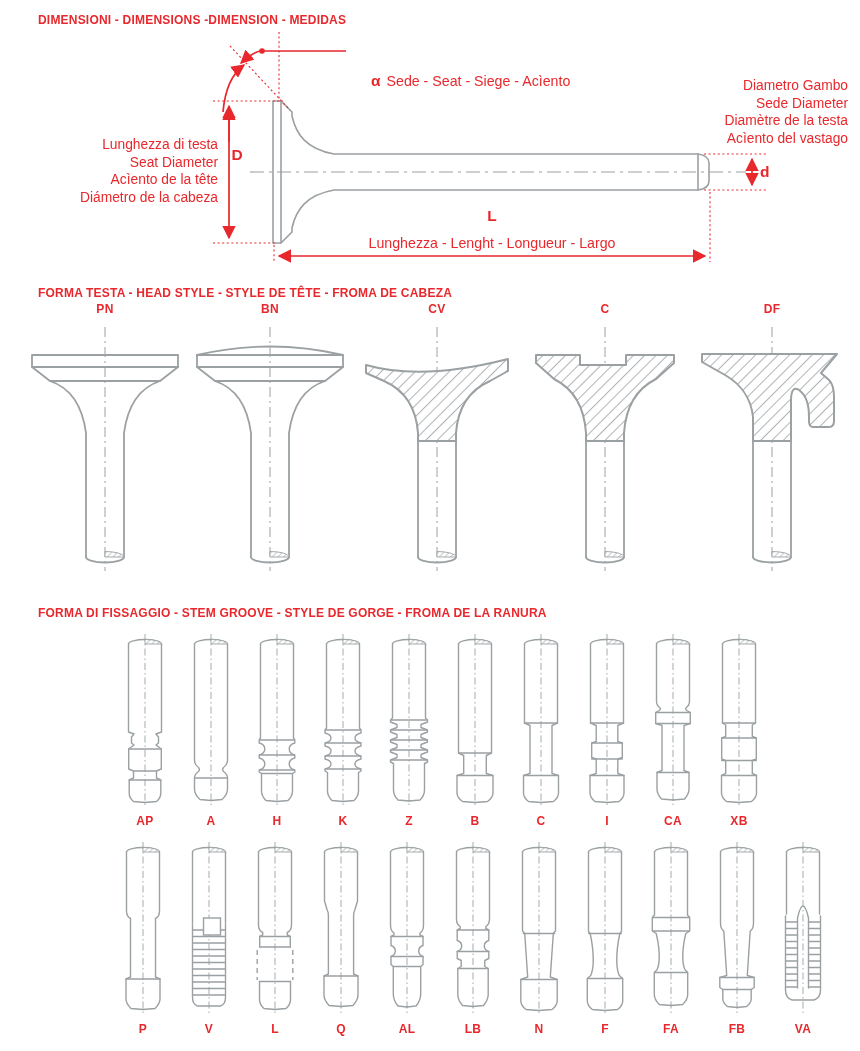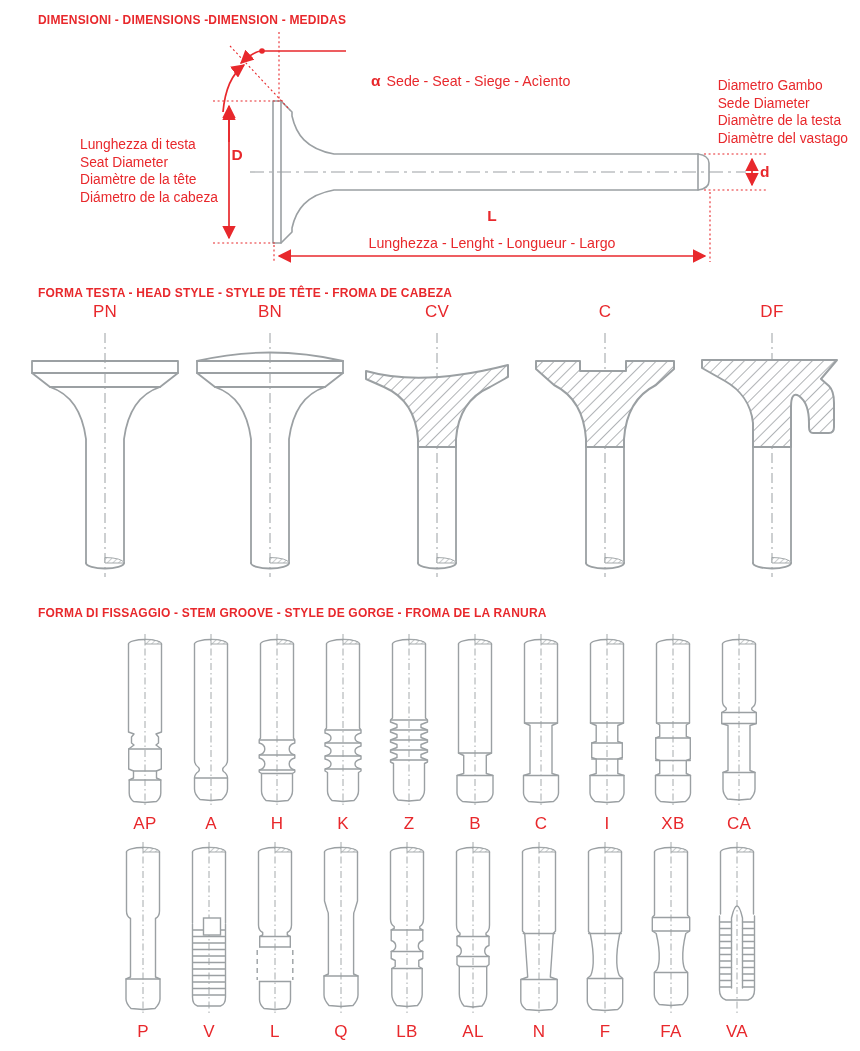--- a/index.html
+++ b/index.html
@@ -12,29 +12,29 @@
 
   
   .dim{position:absolute;top:30px;left:0;width:860px;height:256px;}
   .dim svg{position:absolute;top:0;left:0;}
   .rl{stroke:var(--red);stroke-width:1.7;fill:none;}
   .rd{stroke:var(--red);stroke-width:1.1;stroke-dasharray:2 2.6;fill:none;}
   .gl{stroke:var(--gray);stroke-width:1.6;fill:none;stroke-linejoin:round;stroke-linecap:round;}
   .gcl{stroke:var(--gray);stroke-width:1.1;fill:none;stroke-dasharray:14 5 3 5;}
   .svg-red-b{fill:var(--red);font-weight:bold;font-size:15.5px;font-family:"Liberation Sans",sans-serif;}
   .svg-red{fill:var(--red);font-size:14.2px;font-family:"Liberation Sans",sans-serif;}
-  .lblblock{position:absolute;color:var(--red);font-size:13.8px;line-height:17.5px;white-space:nowrap;}
+  .lblblock{position:absolute;color:var(--red);font-size:13.8px;line-height:17.5px;text-align:right;white-space:nowrap;}
   #head-lbl{top:106px;right:642px;}
   #stem-lbl{top:47px;right:12px;}
   #seat-lbl{position:absolute;left:347px;top:42px;color:var(--red);font-size:14.2px;white-space:nowrap;margin-left:24px;}
   #seat-lbl b{font-size:15.5px;margin-right:6px;}
 
   
   .hs-col{position:absolute;top:302px;width:170px;text-align:center;}
-  .hs-label,.st-label{color:var(--red);font-weight:normal;font-size:17px;letter-spacing:.3px;}
+  .hs-label,.st-label{color:var(--red);font-weight:bold;font-size:12px;letter-spacing:.3px;}
   .hs-label{margin-bottom:5px;}
   .g2{stroke:var(--gray);stroke-width:1.8;fill:none;stroke-linejoin:round;stroke-linecap:round;}
   .hfill{fill:url(#hatch);stroke:var(--gray);stroke-width:2;stroke-linejoin:round;}
   .hx{fill:url(#hatch2);stroke:var(--gray);stroke-width:.9;}
   .cl2{stroke:var(--gray);stroke-width:1;fill:none;stroke-dasharray:10 4 2 4;}
 
   
   .row{position:absolute;display:flex;justify-content:flex-start;}
   #row1{top:632px;left:112px;width:682px;}
   #row2{top:840px;left:110px;width:728px;}
@@ -112,27 +112,27 @@
   </svg>
 
   <div id="seat-lbl">
     <b>α</b><span>Sede - Seat - Siege - Acìento</span>
   </div>
 
   <div id="stem-lbl" class="lblblock">
     <div>Diametro Gambo</div>
     <div>Sede Diameter</div>
     <div>Diamètre de la testa</div>
-    <div>Diamètre del vastago</div>
+    <div>Acìento del vastago</div>
   </div>
 
   <div id="head-lbl" class="lblblock">
     <div>Lunghezza di testa</div>
     <div>Seat Diameter</div>
-    <div>Diamètre de la tête</div>
+    <div>Acìento de la tête</div>
     <div>Diámetro de la cabeza</div>
   </div>
 </div>
 
 <div id="h2" class="heading">FORMA TESTA - HEAD STYLE - STYLE DE TÊTE - FROMA DE CABEZA</div>
 
 <div class="hs-col" style="left:20px">
   <div class="hs-label">PN</div>
   <svg viewBox="0 0 170 255" width="170" height="255">
     <line class="cl2" x1="85" y1="6" x2="85" y2="250"></line>
@@ -323,46 +323,46 @@
         <line class="g" x1="16" y1="143.5" x2="50" y2="143.5"></line>
     </svg>
     <div class="st-label">I</div>
   </div>
 
   <div class="st-col">
     <svg viewBox="0 0 66 175" width="66" height="175">
       <line class="cl" x1="33" y1="2" x2="33" y2="174"></line>
       <path class="g" d="M16.5,12 A16.5,4.5 0 0 1 49.5,12"></path>
         <path class="hx" d="M33,7.5 A16.5,4.5 0 0 1 49.5,12 L33,12 Z"></path>
+      <g id="pCA">
+          <path class="g" d="M49.5,12 V69 Q49.5,73.5 46.3,75.5 Q44.8,77.3 46.8,78.5 L50.3,80.5 V91.5 L44,93.5 V138.5 L49,140.5 V157 Q49,162 44.5,167 L33,168"></path>
+        </g>
+      <use href="#pCA" transform="translate(66,0) scale(-1,1)"></use>
+      <line class="g" x1="15.7" y1="80.5" x2="50.3" y2="80.5"></line>
+        <line class="g" x1="15.7" y1="91.5" x2="50.3" y2="91.5"></line>
+        <line class="g" x1="17" y1="140.5" x2="49" y2="140.5"></line>
+    </svg>
+    <div class="st-label">CA</div>
+  </div>
+
+  <div class="st-col">
+    <svg viewBox="0 0 66 175" width="66" height="175">
+      <line class="cl" x1="33" y1="2" x2="33" y2="174"></line>
+      <path class="g" d="M16.5,12 A16.5,4.5 0 0 1 49.5,12"></path>
+        <path class="hx" d="M33,7.5 A16.5,4.5 0 0 1 49.5,12 L33,12 Z"></path>
       <g id="pXB">
           <path class="g" d="M49.5,12 V91 L46.3,93 V104.5 L50.3,106 V127 L46.3,128.5 V141.5 L50.5,143.5 V161 Q50.5,165.5 45.5,169.5 L33,170.5"></path>
         </g>
       <use href="#pXB" transform="translate(66,0) scale(-1,1)"></use>
       <line class="g" x1="16.5" y1="91" x2="49.5" y2="91"></line>
         <line class="g" x1="15.7" y1="106" x2="50.3" y2="106"></line>
         <line class="g" x1="15.7" y1="128.5" x2="50.3" y2="128.5"></line>
         <line class="g" x1="15.5" y1="143.5" x2="50.5" y2="143.5"></line>
     </svg>
     <div class="st-label">XB</div>
-  </div>
-
-  <div class="st-col">
-    <svg viewBox="0 0 66 175" width="66" height="175">
-      <line class="cl" x1="33" y1="2" x2="33" y2="174"></line>
-      <path class="g" d="M16.5,12 A16.5,4.5 0 0 1 49.5,12"></path>
-        <path class="hx" d="M33,7.5 A16.5,4.5 0 0 1 49.5,12 L33,12 Z"></path>
-      <g id="pCA">
-          <path class="g" d="M49.5,12 V69 Q49.5,73.5 46.3,75.5 Q44.8,77.3 46.8,78.5 L50.3,80.5 V91.5 L44,93.5 V138.5 L49,140.5 V157 Q49,162 44.5,167 L33,168"></path>
-        </g>
-      <use href="#pCA" transform="translate(66,0) scale(-1,1)"></use>
-      <line class="g" x1="15.7" y1="80.5" x2="50.3" y2="80.5"></line>
-        <line class="g" x1="15.7" y1="91.5" x2="50.3" y2="91.5"></line>
-        <line class="g" x1="17" y1="140.5" x2="49" y2="140.5"></line>
-    </svg>
-    <div class="st-label">CA</div>
   </div>
 </div>
 
 <div id="row2" class="row">
 
   <div class="st-col">
     <svg viewBox="0 0 66 175" width="66" height="175">
       <line class="cl" x1="33" y1="2" x2="33" y2="174"></line>
       <path class="g" d="M16.5,12 A16.5,4.5 0 0 1 49.5,12"></path>
         <path class="hx" d="M33,7.5 A16.5,4.5 0 0 1 49.5,12 L33,12 Z"></path>
@@ -432,52 +432,52 @@
       <line class="g" x1="16" y1="136" x2="50" y2="136"></line>
     </svg>
     <div class="st-label">Q</div>
   </div>
 
   <div class="st-col">
     <svg viewBox="0 0 66 175" width="66" height="175">
       <line class="cl" x1="33" y1="2" x2="33" y2="174"></line>
       <path class="g" d="M16.5,12 A16.5,4.5 0 0 1 49.5,12"></path>
         <path class="hx" d="M33,7.5 A16.5,4.5 0 0 1 49.5,12 L33,12 Z"></path>
+      <g id="pAL">
+          <path class="g" d="M49.5,12 V85 Q49.5,91 46,93 V95 L49,96.5 V105.5 Q44.7,107 44.7,111 Q44.7,115 49,116.5 V124.5 L46.7,126.5 V154 Q46.7,160.5 42,166 L33,167"></path>
+        </g>
+      <use href="#pAL" transform="translate(66,0) scale(-1,1)"></use>
+      <line class="g" x1="17" y1="96.5" x2="49" y2="96.5"></line>
+        <line class="g" x1="17" y1="116.5" x2="49" y2="116.5"></line>
+        <line class="g" x1="19.3" y1="126.5" x2="46.7" y2="126.5"></line>
+    </svg>
+    <div class="st-label">AL</div>
+  </div>
+
+  <div class="st-col">
+    <svg viewBox="0 0 66 175" width="66" height="175">
+      <line class="cl" x1="33" y1="2" x2="33" y2="174"></line>
+      <path class="g" d="M16.5,12 A16.5,4.5 0 0 1 49.5,12"></path>
+        <path class="hx" d="M33,7.5 A16.5,4.5 0 0 1 49.5,12 L33,12 Z"></path>
       <g id="pLB">
           <path class="g" d="M49.5,12 V79 Q49.5,84.5 45.8,86.5 V88.5 L48.8,90 V100.5 Q44.3,102 44.3,106 Q44.3,110 48.8,111.5 V118.5 L44.8,120.5 V126.5 L48.2,128.5 V154.5 Q48.2,160 43.5,165.5 L33,166.5"></path>
         </g>
       <use href="#pLB" transform="translate(66,0) scale(-1,1)"></use>
       <line class="g" x1="17.2" y1="90" x2="48.8" y2="90"></line>
         <line class="g" x1="17.2" y1="111.5" x2="48.8" y2="111.5"></line>
         <line class="g" x1="17.8" y1="128.5" x2="48.2" y2="128.5"></line>
     </svg>
     <div class="st-label">LB</div>
   </div>
 
   <div class="st-col">
     <svg viewBox="0 0 66 175" width="66" height="175">
       <line class="cl" x1="33" y1="2" x2="33" y2="174"></line>
       <path class="g" d="M16.5,12 A16.5,4.5 0 0 1 49.5,12"></path>
         <path class="hx" d="M33,7.5 A16.5,4.5 0 0 1 49.5,12 L33,12 Z"></path>
-      <g id="pAL">
-          <path class="g" d="M49.5,12 V85 Q49.5,91 46,93 V95 L49,96.5 V105.5 Q44.7,107 44.7,111 Q44.7,115 49,116.5 V124.5 L46.7,126.5 V154 Q46.7,160.5 42,166 L33,167"></path>
-        </g>
-      <use href="#pAL" transform="translate(66,0) scale(-1,1)"></use>
-      <line class="g" x1="17" y1="96.5" x2="49" y2="96.5"></line>
-        <line class="g" x1="17" y1="116.5" x2="49" y2="116.5"></line>
-        <line class="g" x1="19.3" y1="126.5" x2="46.7" y2="126.5"></line>
-    </svg>
-    <div class="st-label">AL</div>
-  </div>
-
-  <div class="st-col">
-    <svg viewBox="0 0 66 175" width="66" height="175">
-      <line class="cl" x1="33" y1="2" x2="33" y2="174"></line>
-      <path class="g" d="M16.5,12 A16.5,4.5 0 0 1 49.5,12"></path>
-        <path class="hx" d="M33,7.5 A16.5,4.5 0 0 1 49.5,12 L33,12 Z"></path>
       <g id="pN">
           <path class="g" d="M49.5,12 V91 L47.3,93.5 L44.3,137 L51.2,139.5 V161 Q51.2,165.5 46,169.5 L33,170.5"></path>
         </g>
       <use href="#pN" transform="translate(66,0) scale(-1,1)"></use>
       <line class="g" x1="17.3" y1="93.5" x2="48.7" y2="93.5"></line>
         <line class="g" x1="15" y1="139.5" x2="51" y2="139.5"></line>
     </svg>
     <div class="st-label">N</div>
   </div>
 
@@ -505,20 +505,34 @@
           <path class="g" d="M49.5,12 V75 L51.7,77.5 V91 L47.8,93.5 Q44.3,108 44.8,119 Q45.2,126.5 47.2,130 L49.7,132.5 V154.5 Q49.7,159.5 44.7,164.5 L33,165.5"></path>
         </g>
       <use href="#pFA" transform="translate(66,0) scale(-1,1)"></use>
       <line class="g" x1="14.8" y1="77.5" x2="51.2" y2="77.5"></line>
         <line class="g" x1="14.8" y1="91" x2="51.2" y2="91"></line>
         <line class="g" x1="16.6" y1="132.5" x2="49.4" y2="132.5"></line>
     </svg>
     <div class="st-label">FA</div>
   </div>
 
+  <div class="st-col">
+    <svg viewBox="0 0 66 175" width="66" height="175">
+      <line class="cl" x1="33" y1="2" x2="33" y2="174"></line>
+      <path class="g" d="M16.5,12 A16.5,4.5 0 0 1 49.5,12"></path>
+        <path class="hx" d="M33,7.5 A16.5,4.5 0 0 1 49.5,12 L33,12 Z"></path>
+      <g id="pFB">
+          <path class="g" d="M49.5,12 V83 Q49.5,89 46.2,91 L43.3,135.5 L50.2,137.5 V147.5 L47.2,149.5 V158.5 Q47.2,163 42.5,166.5 L33,167.5"></path>
+        </g>
+      <use href="#pFB" transform="translate(66,0) scale(-1,1)"></use>
+      <line class="g" x1="15.8" y1="137.5" x2="50.2" y2="137.5"></line>
+        <line class="g" x1="18.8" y1="149.5" x2="47.2" y2="149.5"></line>
+    </svg>
+    <div class="st-label">FB</div>
+  </div>
 
   <div class="st-col">
     <svg viewBox="0 0 66 175" width="66" height="175">
       <line class="cl" x1="33" y1="2" x2="33" y2="174"></line>
       <path class="g" d="M16.5,12 A16.5,4.5 0 0 1 49.5,12"></path>
         <path class="hx" d="M33,7.5 A16.5,4.5 0 0 1 49.5,12 L33,12 Z"></path>
       <g id="pVA">
           <path class="g" d="M49.5,12 V74"></path>
         </g>
       <use href="#pVA" transform="translate(66,0) scale(-1,1)"></use>

